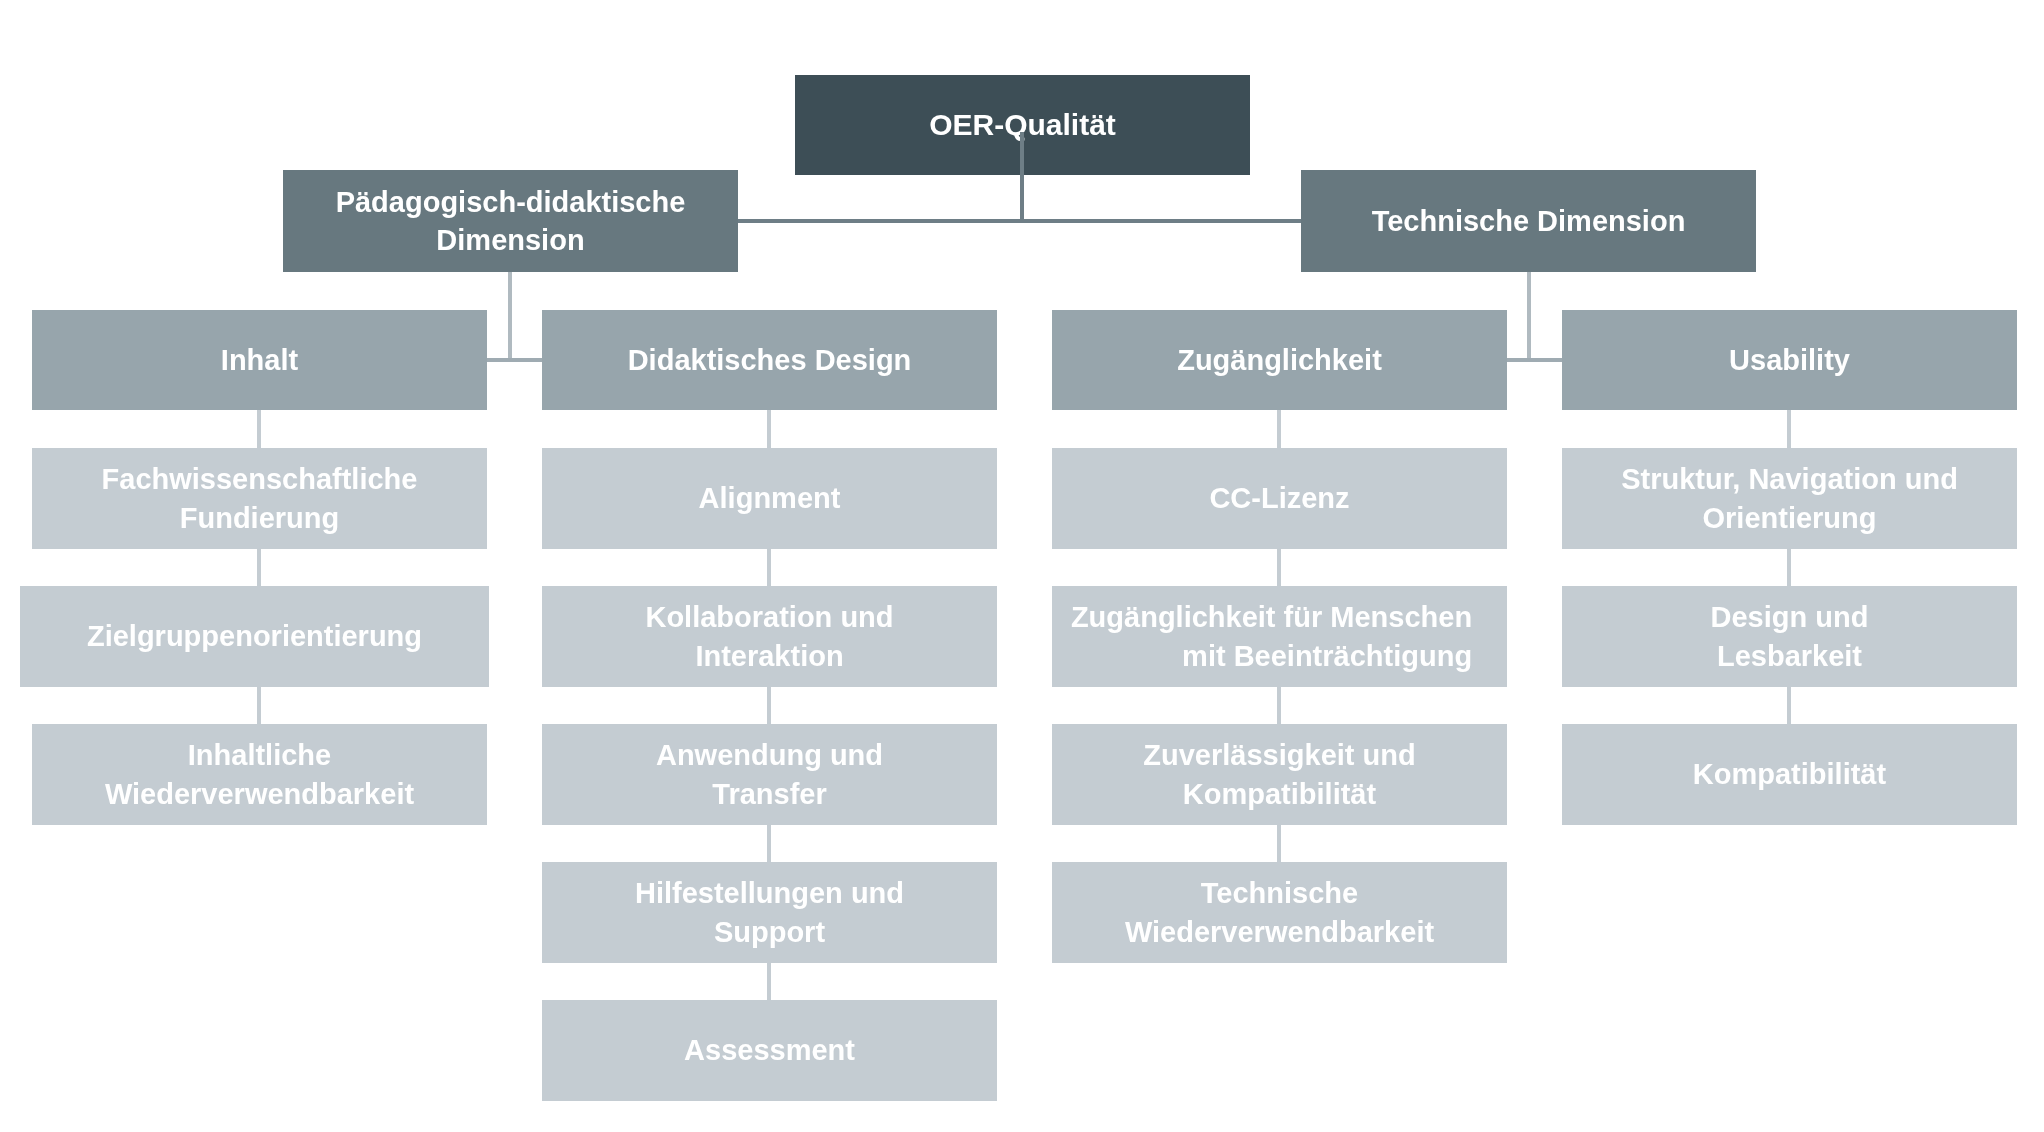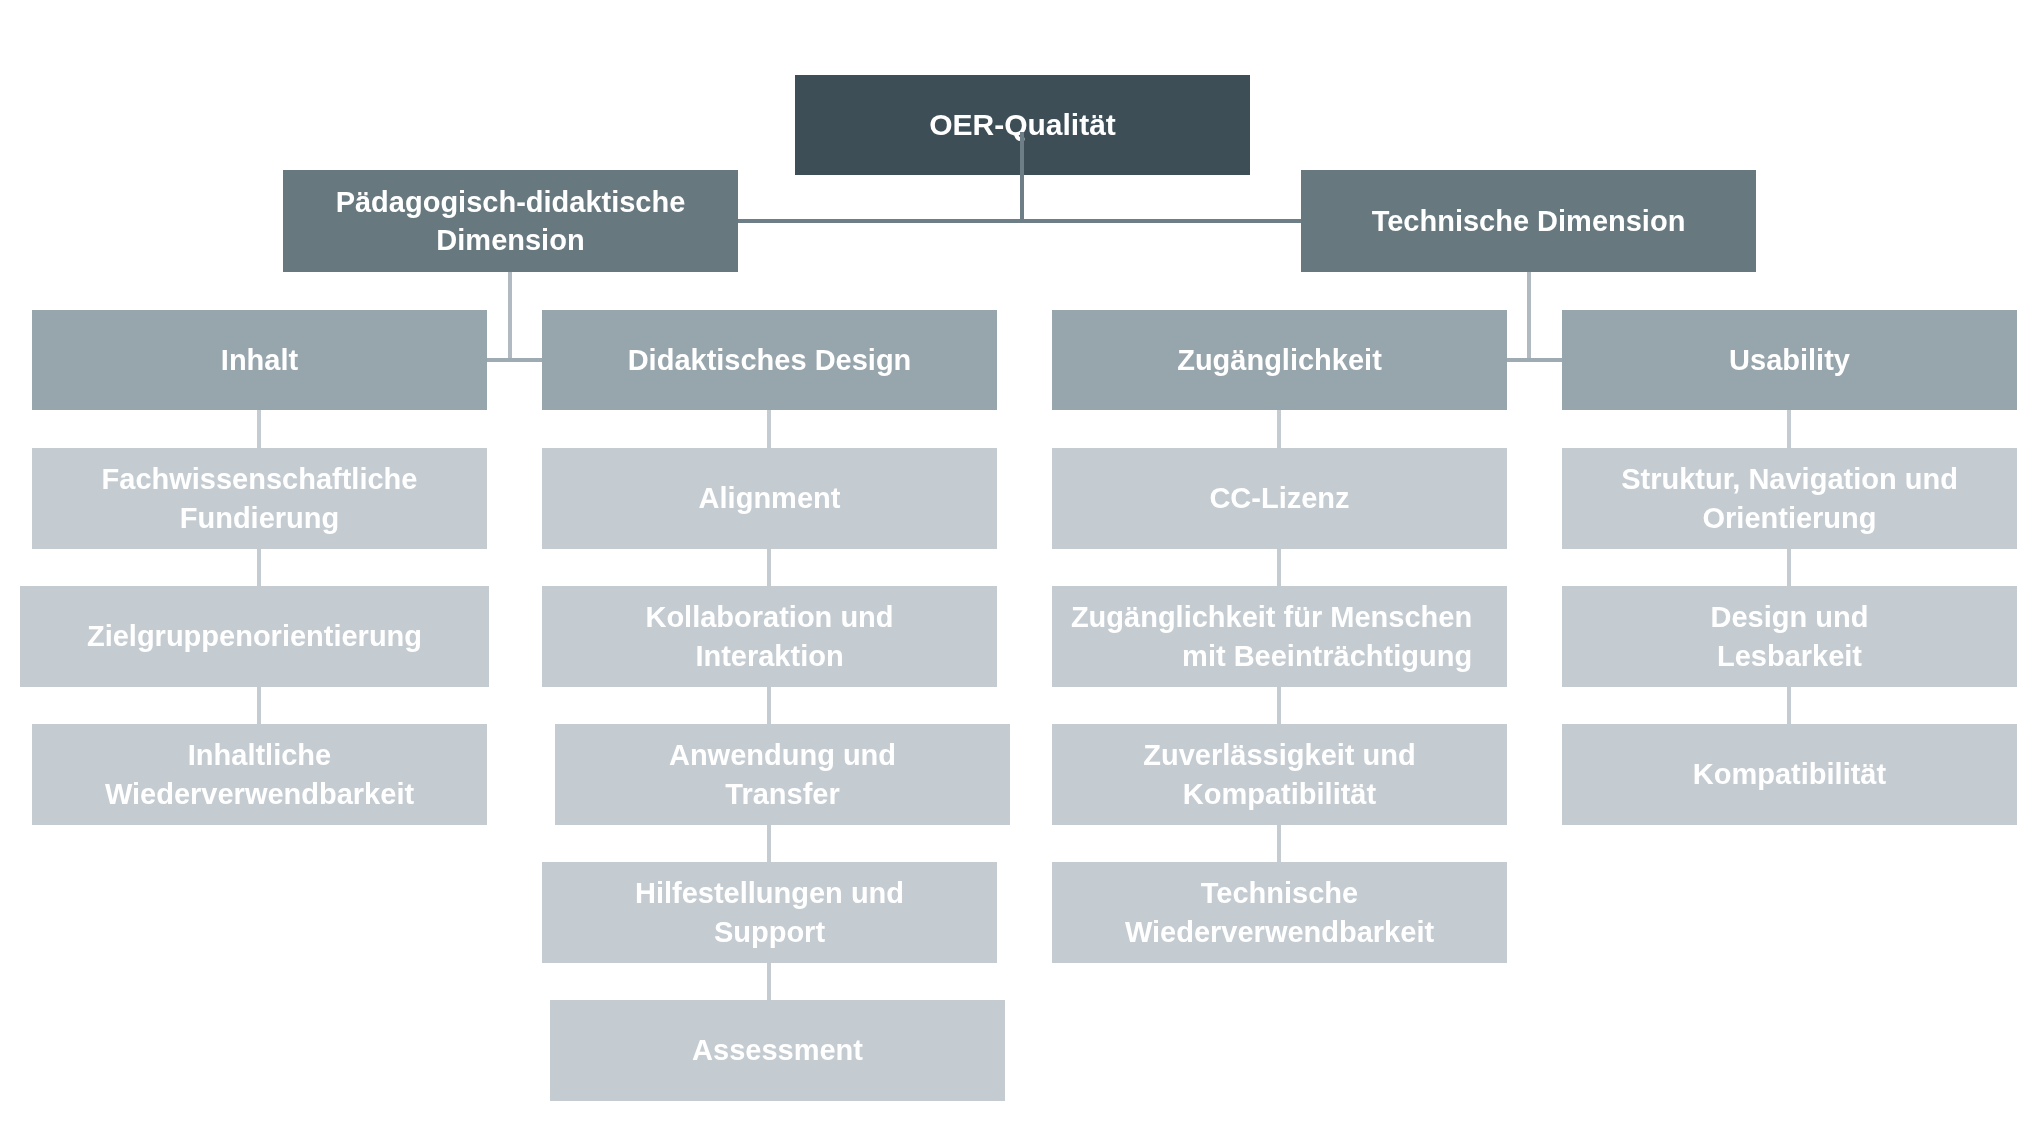--- a/index.html
+++ b/index.html
@@ -81,27 +81,27 @@
   <div class="line light" style="left:767px; top:687px; width:4px; height:37px;"></div>
   <div class="line light" style="left:767px; top:825px; width:4px; height:37px;"></div>
   <div class="line light" style="left:767px; top:963px; width:4px; height:37px;"></div>
 
   <div class="node lv4" style="left:542px; top:448px; width:455px; height:101px;">
       <span>Alignment</span>
     </div>
   <div class="node lv4" style="left:542px; top:586px; width:455px; height:101px;">
       <span>Kollaboration und<br>Interaktion</span>
     </div>
-  <div class="node lv4" style="left:542px; top:724px; width:455px; height:101px;margin-left:13px;">
+  <div class="node lv4" style="left:542px; top:724px; width:455px; height:101px;">
       <span>Anwendung und<br>Transfer</span>
     </div>
   <div class="node lv4" style="left:542px; top:862px; width:455px; height:101px;">
       <span>Hilfestellungen und<br>Support</span>
     </div>
-  <div class="node lv4" style="left:542px; top:1000px; width:455px; height:101px;margin-left:8px;">
+  <div class="node lv4" style="left:542px; top:1000px; width:455px; height:101px;">
       <span>Assessment</span>
     </div>
 
   <div class="line light" style="left:1277px; top:410px; width:4px; height:38px;"></div>
   <div class="line light" style="left:1277px; top:549px; width:4px; height:37px;"></div>
   <div class="line light" style="left:1277px; top:687px; width:4px; height:37px;"></div>
   <div class="line light" style="left:1277px; top:825px; width:4px; height:37px;"></div>
 
   <div class="node lv4" style="left:1052px; top:448px; width:455px; height:101px;">
       <span>CC-Lizenz</span>

